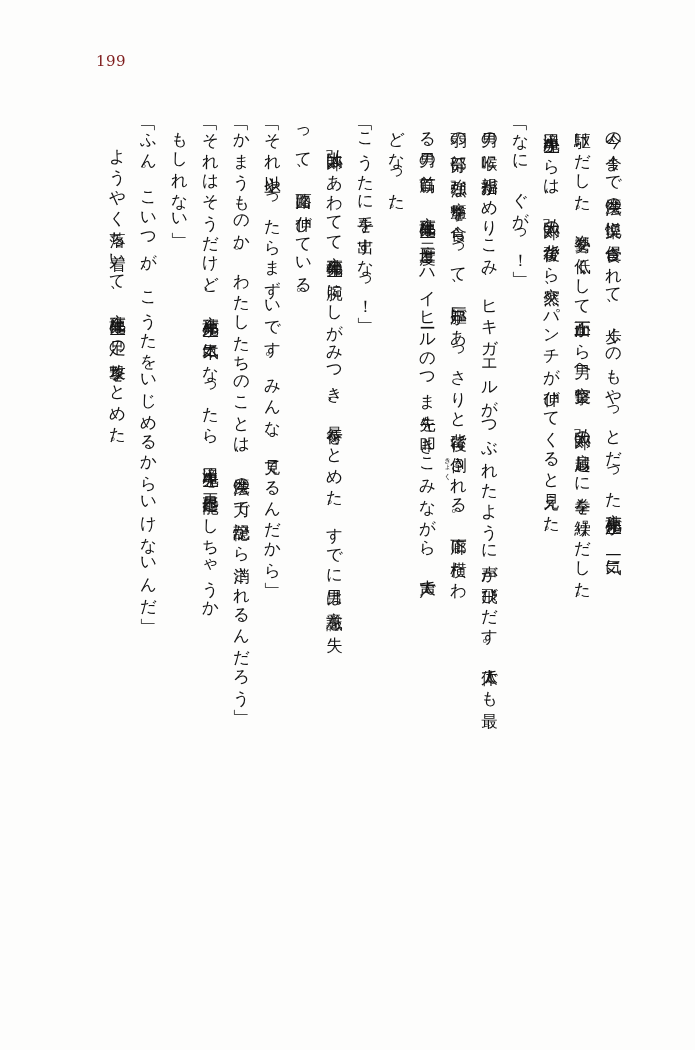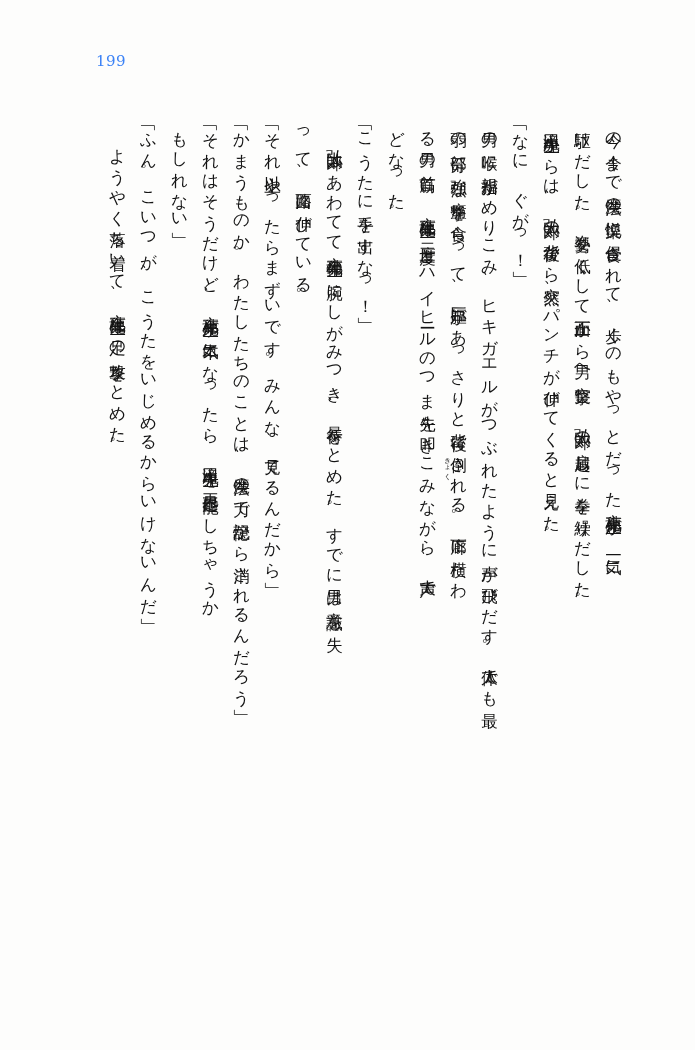--- a/index.html
+++ b/index.html
@@ -19,21 +19,21 @@
     width: 695px;
     height: 1050px;
     background: #fdfdfc;
   }
   #page-number {
     position: absolute;
     top: 52px;
     left: 96px;
     font-size: 15px;
     letter-spacing: 0.5px;
-    color: #3b82f6;
+    color: #7f1d1d;
     font-family: "DejaVu Serif", "Liberation Serif", serif;
   }
   #text-block {
     position: absolute;
     top: 120px;
     right: 74px;
     left: 96px;
     bottom: 60px;
     display: flex;
     flex-direction: row-reverse;

